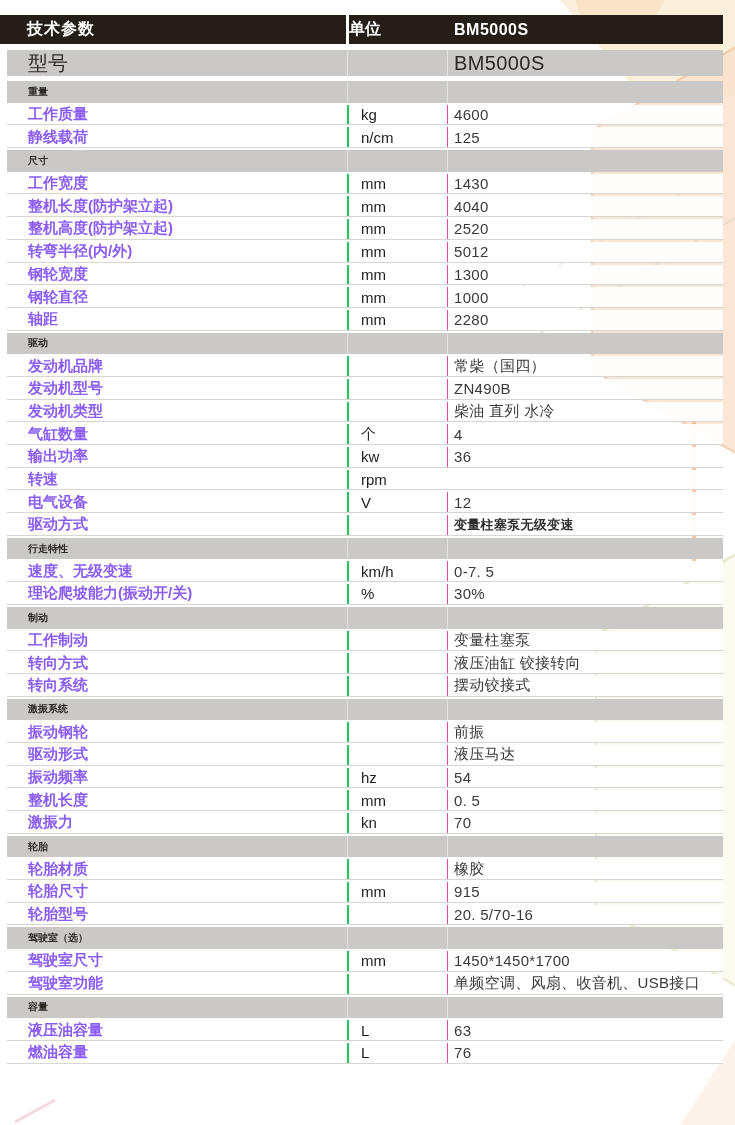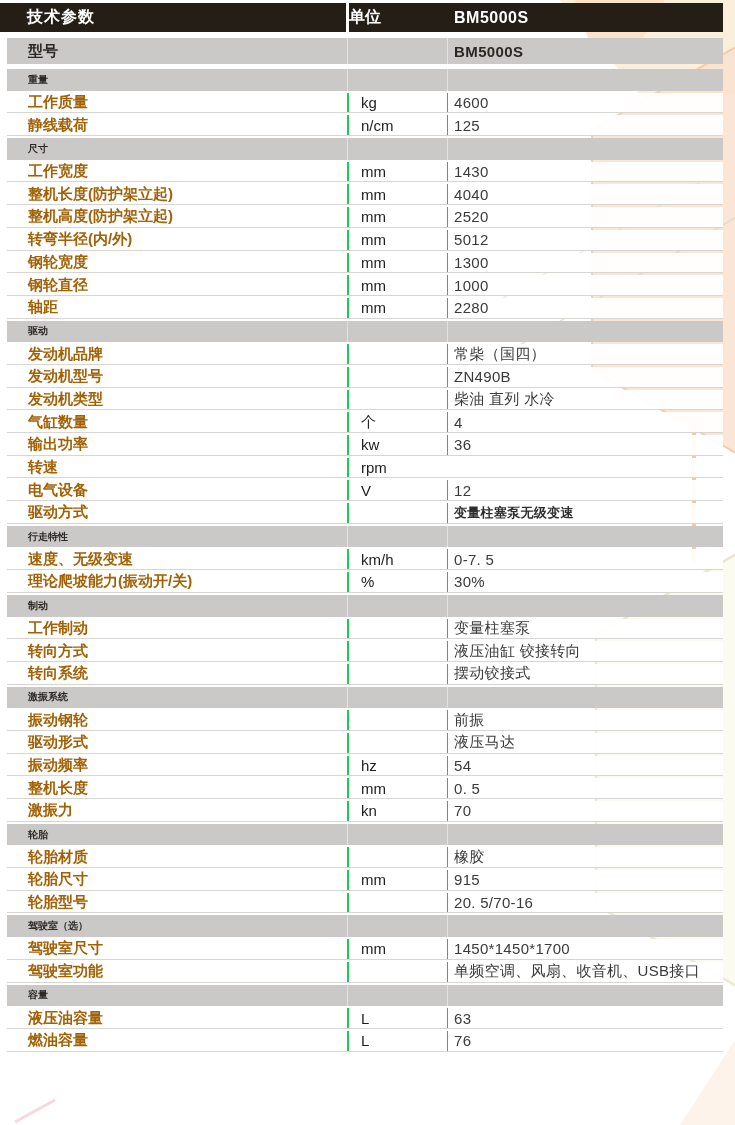--- a/index.html
+++ b/index.html
@@ -2,62 +2,62 @@
 <html style="--header-bg: #241e16; --section-bg: #cbc9c8;"><head>
 <meta charset="utf-8">
 <style>
   * { margin:0; padding:0; box-sizing:border-box; }
   html,body { width:735px; height:1125px; }
   body {
     position:relative; overflow:hidden; background:#ffffff;
     font-family:"Liberation Sans","DejaVu Sans",sans-serif;
   }
   .bg { position:absolute; inset:0; z-index:0; }
-  .table-wrap { position:absolute; left:0; top:3px; z-index:1; width:735px; }
+  .table-wrap { position:absolute; left:0; top:15px; z-index:1; width:735px; }
 
   
   .hdr {
     width:723px; height:29px; background:var(--header-bg,#241e16);
     display:grid; grid-template-columns:346px 103px 1fr; align-items:stretch;
     color:#ffffff; font-weight:bold; font-size:16px;
   }
   .hdr .hcell { display:flex; align-items:center; }
   .hdr .h1 { padding-left:27px; letter-spacing:1px; }
   .hdr .h2 { border-left:3px solid #ffffff; }
   .hdr .h3 { padding-left:5px; letter-spacing:.5px; }
 
   .tbody { margin:6px 0 0 7px; width:716px; }
 
   
   .model-row {
     height:26px; background:var(--section-bg,#d1cfce); margin-bottom:5px;
     display:grid; grid-template-columns:340px 100px 1fr; align-items:stretch;
   }
-  .model-row .mcell { display:flex; align-items:center; font-size:15px; font-weight:bold; color:#2b2823; }
+  .model-row .mcell { display:flex; align-items:center; font-size:20px; font-weight:normal; color:#2b2823; }
   .model-row .m1 { padding-left:21px; }
   .model-row .m2 { border-left:1px solid rgba(255,255,255,.5); }
   .model-row .m3 { border-left:1px solid rgba(255,255,255,.5); padding-left:6px; letter-spacing:.4px; }
 
   
   .section {
     height:21.7px; background:var(--section-bg,#cbc9c8); margin-bottom:2px;
     display:grid; grid-template-columns:340px 100px 1fr; align-items:stretch;
   }
   .section .scell { display:flex; align-items:center; }
   .section .sec-label { padding-left:21px; font-size:10px; font-weight:bold; color:#2d2a26; }
   .section .s2,.section .s3 { border-left:1px solid rgba(255,255,255,.45); }
 
   
   .row {
     height:20.7px; background:rgba(255,255,255,.94);
     border-bottom:1px solid #d8d6d3; margin-bottom:2px;
     display:grid; grid-template-columns:340px 100px 1fr; align-items:stretch;
   }
   .row .cell { display:flex; align-items:center; overflow:hidden; white-space:nowrap; }
-  .row .name { padding-left:21px; font-size:15px; font-weight:bold; color:#a16207; }
+  .row .name { padding-left:21px; font-size:15px; font-weight:bold; color:#8b5cf6; }
   .row .unit { padding-left:12px; font-size:15px; color:#1d1d1d; border-left:2px solid #22c55e; }
   .row .value { padding-left:6px; font-size:15px; color:#3a3a3a; border-left:1px solid #ec4899; letter-spacing:.3px; }
   .row .value.small { font-size:13px; font-weight:bold; color:#2e2e2e; }
 </style>
 </head>
 <body>
 
 <svg class="bg" width="735" height="1125" viewBox="0 0 735 1125">
   <polygon points="560,0 735,0 735,95 640,95" fill="#f8ecd4" opacity="0.85"></polygon>
   <polygon points="575,0 665,0 643,38 588,38" fill="#fbe0c6" opacity="0.85"></polygon>

